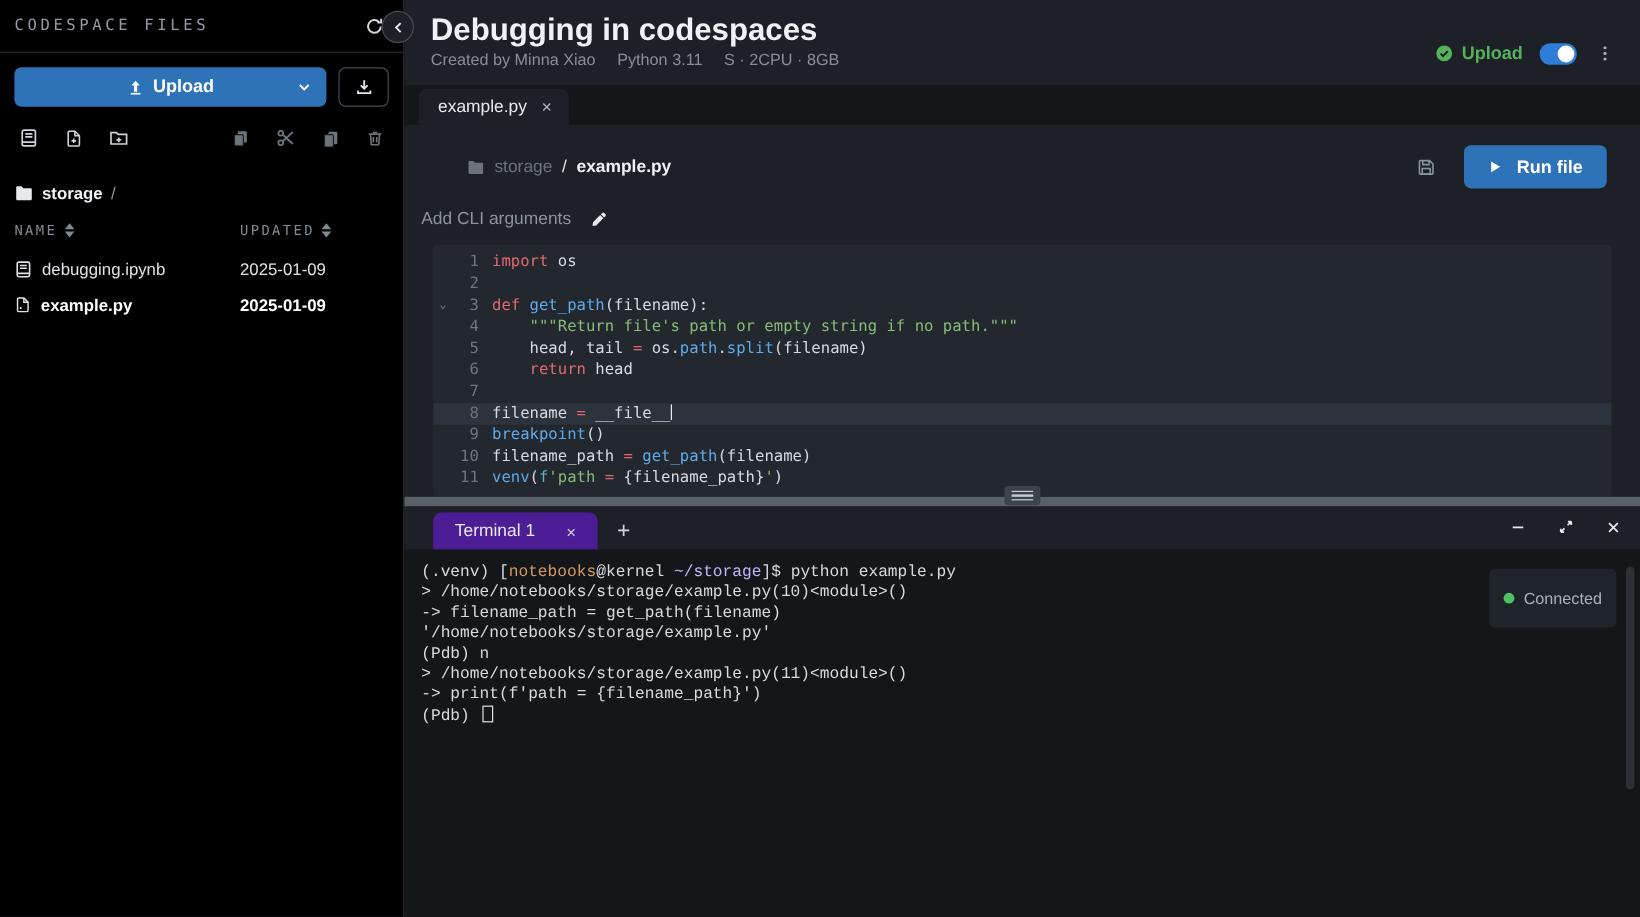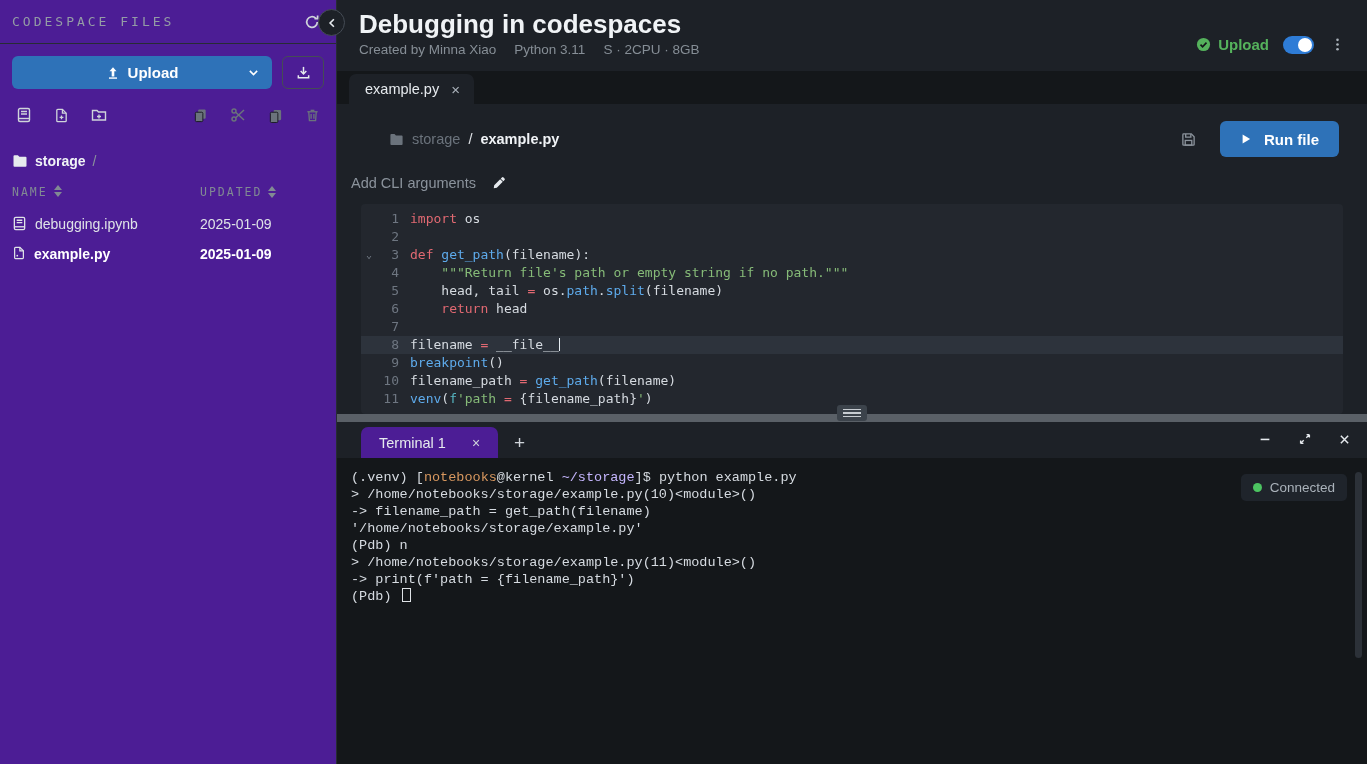--- a/index.html
+++ b/index.html
@@ -1,21 +1,21 @@
 <!DOCTYPE html>
 <html><head>
 <meta charset="utf-8">
 <style>
   * { margin:0; padding:0; box-sizing:border-box; }
   html,body { width:1367px; height:764px; overflow:hidden; background:#14171a;
     font-family:"Liberation Sans", sans-serif; color:#dfe3e7; }
   .app { display:flex; width:100%; height:100%; position:relative; }
 
   
-  .sidebar { width:337px; min-width:337px; background:#4c1d95; border-right:1px solid #272c33;
+  .sidebar { width:337px; min-width:337px; background:#000000; border-right:1px solid #272c33;
     display:flex; flex-direction:column; }
   .sb-header { height:44px; display:flex; align-items:center; justify-content:space-between;
     padding:0 14px 0 12px; border-bottom:1px solid #272c33; }
   .sb-title { font-family:"DejaVu Sans Mono", monospace; font-size:13px; letter-spacing:3px;
     color:#949ca5; }
   .icon-btn { background:none; border:none; color:#cfd4da; cursor:pointer; display:inline-flex;
     align-items:center; justify-content:center; padding:2px; }
   .icon-btn.dim { color:#6b737c; }
   .sb-upload-row { display:flex; gap:10px; padding:12px 12px 10px 12px; align-items:center; }
   .btn-upload { flex:1; height:33px; background:#2e72b8; border:none; border-radius:6px;
@@ -30,21 +30,21 @@
   .sb-tools .icon-btn { margin-right:18px; }
   .sb-tools .icon-btn:last-child { margin-right:0; }
   .sb-crumb { display:flex; align-items:center; gap:7px; padding:18px 12px 8px 12px;
     font-size:14px; }
   .sb-crumb .dir { font-weight:bold; color:#f0f3f6; }
   .sb-crumb .sep { color:#8b939c; }
   .sb-crumb .folder { color:#e6eaee; display:inline-flex; }
   .ftable { padding:0 12px; font-size:14px; }
   .ftable-head { display:flex; color:#818a93; font-family:"DejaVu Sans Mono", monospace;
     font-size:11.5px; letter-spacing:2px; padding:8px 0 10px 0; }
-  .col-name { width:188px; display:flex; align-items:flex-start; gap:6px; }
+  .col-name { width:188px; display:flex; align-items:center; gap:6px; }
   .col-upd { flex:1; display:flex; align-items:center; gap:6px; }
   .sort { display:inline-flex; flex-direction:column; gap:2px; }
   .sort i { display:block; width:0; height:0; border-left:4px solid transparent;
     border-right:4px solid transparent; }
   .sort .up { border-bottom:5px solid #818a93; }
   .sort .dn { border-top:5px solid #818a93; }
   .frow { display:flex; align-items:center; padding:7px 0; cursor:pointer; color:#dfe3e7; }
   .frow .col-name { gap:8px; }
   .frow.selected { font-weight:bold; color:#ffffff; }
   .frow .ficon { color:#dfe3e7; display:inline-flex; }
@@ -122,21 +122,21 @@
   .term-controls .icon-btn { color:#e6eaee; }
 
   .terminal { flex:1; background:#14171a; position:relative; padding:11px 14px;
     font-family:"Liberation Mono", monospace; font-size:13.5px; line-height:17px;
     color:#dfe3e7; }
   .term-line { white-space:pre; }
   .tk-or { color:#d9985f; } .tk-bl { color:#c4b5fd;text-align:right; }
   .term-caret { display:inline-block; width:9px; height:14px; border:1.5px solid #dfe3e7;
     vertical-align:-2px; margin-left:2px; }
   .conn-badge { position:absolute; right:20px; top:16px; background:#1f242b;
-    border-radius:5px; padding:5px 12px; display:flex; align-items:center; gap:8px;
+    border-radius:5px; padding:16px 12px; display:flex; align-items:center; gap:8px;
     font-family:"Liberation Sans", sans-serif; font-size:13.5px; color:#aab2ba; }
   .conn-dot { width:9px; height:9px; border-radius:50%; background:#4cc461; }
   .term-scrollbar { position:absolute; right:5px; top:14px; width:7px; height:186px;
     background:#2c3138; border-radius:4px; }
   svg { display:block; }
 </style>
 </head>
 <body>
 
 <div class="app">

